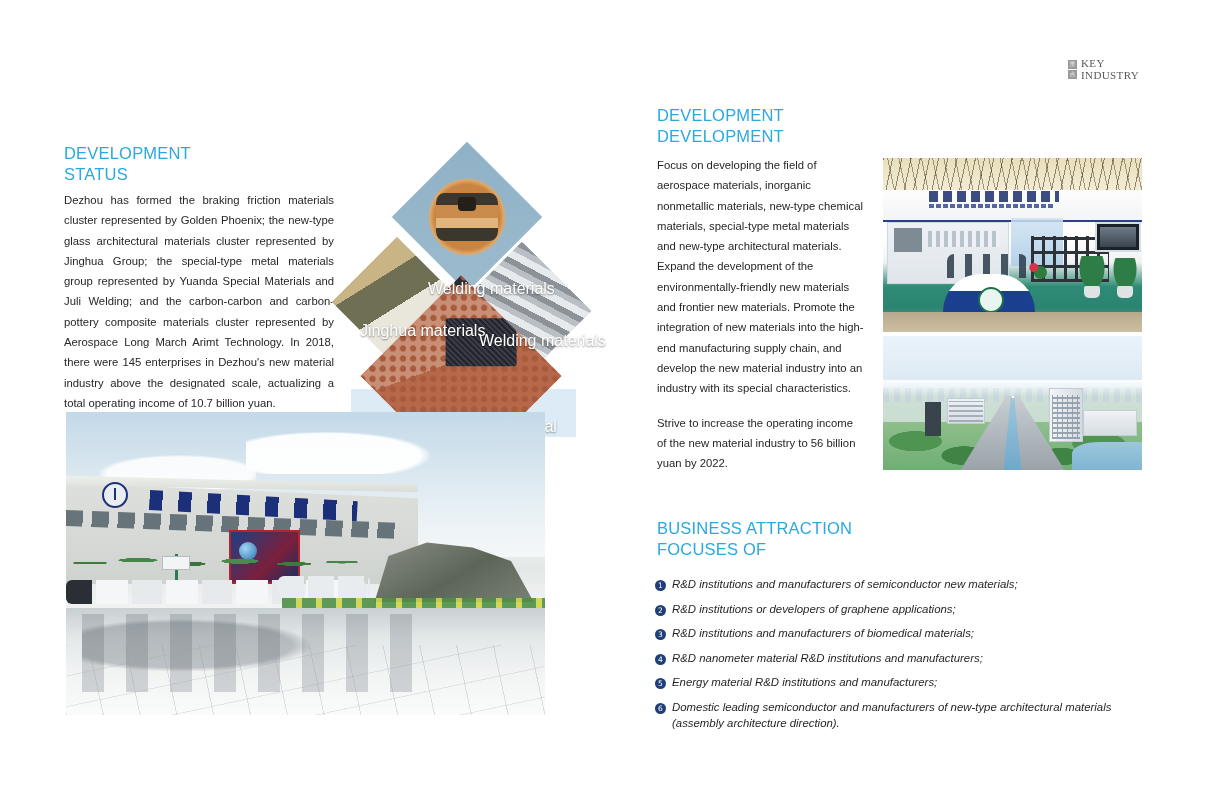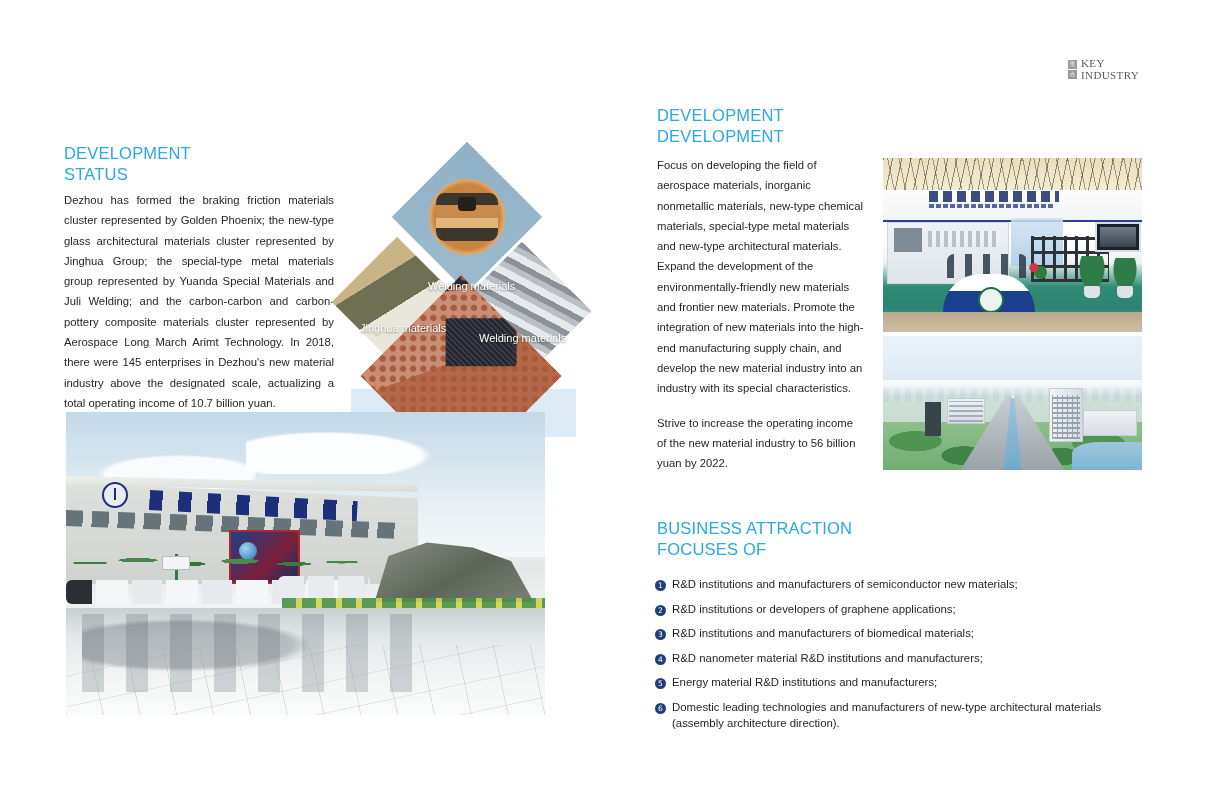--- a/index.html
+++ b/index.html
@@ -38,21 +38,21 @@
   #dir-copy{position:absolute;left:657px;top:155px;width:207px;}
   #dir-copy p{margin:0 0 14px 0;}
   #dir-copy p:last-child{margin-bottom:0;}
 
   
   #focus-list{position:absolute;left:655px;top:576px;width:470px;}
   .f-item{display:flex;align-items:flex-start;margin-bottom:8.5px;}
   .f-num{flex:0 0 auto;width:11px;height:11px;border-radius:50%;background:#1f3f79;
      color:#fff;font-size:7.5px;line-height:11px;text-align:center;margin-top:4px;
      font-family:"DejaVu Sans", sans-serif;}
-  .f-txt{margin-left:6px;font-size:11.4px;line-height:16px;color:#231f20;}
+  .f-txt{margin-left:6px;font-size:11.4px;line-height:16px;color:#231f20;font-style:italic;}
 
   
   .photo{position:absolute;overflow:hidden;}
 
   
   #photo-booth{left:883px;top:158px;width:259px;height:174px;
     background:linear-gradient(#f2ecd8 0%,#efe6c6 18%,#f6f5f1 19%,#ffffff 46%,#f0f1f3 60%,#2e8b74 74%,#2b8470 86%,#8f9a9e 100%);}
   #photo-booth .roof{position:absolute;left:0;top:0;width:100%;height:34px;
     background:
       repeating-linear-gradient(102deg,rgba(60,50,30,.55) 0 1px,rgba(0,0,0,0) 1px 9px),
@@ -230,21 +230,21 @@
   #dia-weld2{left:122px;top:100px;width:98px;height:98px;background:#c9ccc9;}
   #dia-weld2 .inner{background:repeating-linear-gradient(28deg,#8d9298 0 4px,#e7eaec 4px 9px,#b9bfc4 9px 13px);}
 
   #dia-comp{left:39px;top:143px;width:142px;height:142px;background:#b4745a;}
   #dia-comp .inner{background:
      radial-gradient(circle at 3px 3px,#a85a3c 0 2px,rgba(0,0,0,0) 2.4px) 0 0/7px 7px,
      linear-gradient(160deg,#2a2a33 0 18%,#c98f76 18% 44%,#b8684a 44% 72%,#a7573a 72% 100%);}
   #dia-comp .dark{position:absolute;left:18%;top:6%;width:50%;height:34%;transform:rotate(-45deg);
      background:repeating-linear-gradient(45deg,#23242c 0 2px,#3a3b45 2px 4px);border-radius:2px;}
 
-  .dia-label{position:absolute;color:#ffffff;font-size:11px;white-space:nowrap;
+  .dia-label{position:absolute;color:#ffffff;font-size:16px;white-space:nowrap;
      text-shadow:0 1px 2px rgba(0,0,0,.45);}
   #lbl-weld1{left:77px;top:118px;}
   #lbl-build{left:9px;top:160px;}
   #lbl-weld2{left:128px;top:170px;}
   #lbl-comp{left:68px;top:256px;}
 </style>
 </head>
 <body>
 
 <div class="page">
@@ -376,17 +376,17 @@
     <div class="f-item">
       <span class="f-num">4</span>
       <span class="f-txt">R&amp;D nanometer material R&amp;D institutions and manufacturers;</span>
     </div>
     <div class="f-item">
       <span class="f-num">5</span>
       <span class="f-txt">Energy material R&amp;D institutions and manufacturers;</span>
     </div>
     <div class="f-item">
       <span class="f-num">6</span>
-      <span class="f-txt">Domestic leading technologies and manufacturers of new-type architectural materials (assembly architecture direction).</span>
+      <span class="f-txt">Domestic leading semiconductor and manufacturers of new-type architectural materials (assembly architecture direction).</span>
     </div>
   </div>
 
 </div>
 
 </body></html>

